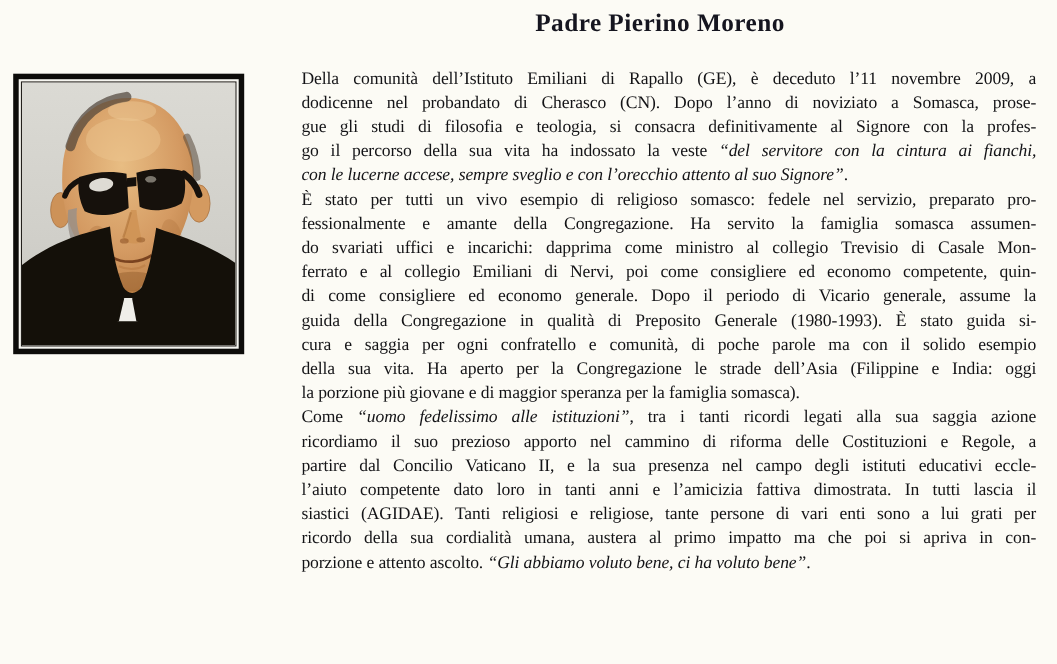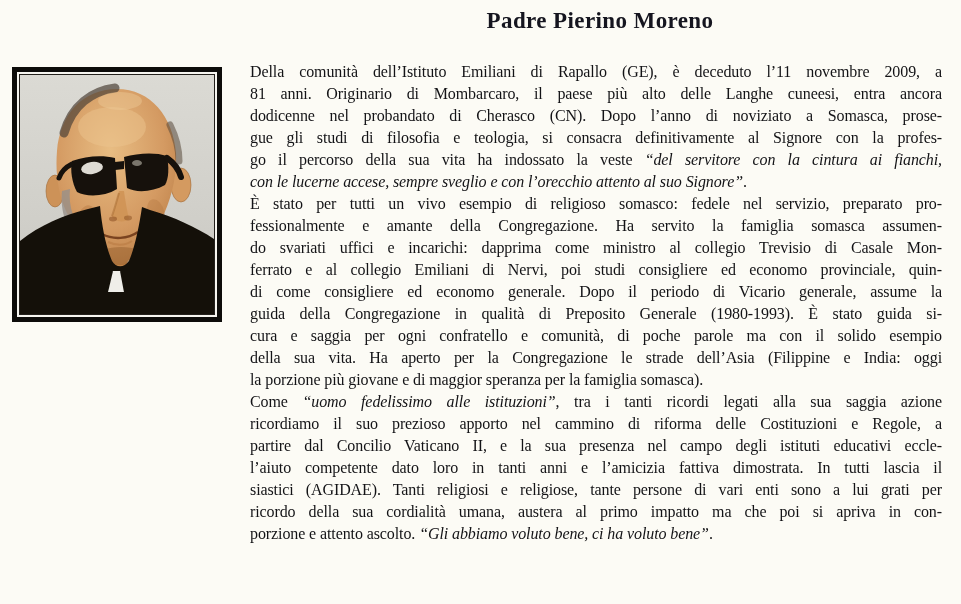--- a/index.html
+++ b/index.html
@@ -46,20 +46,21 @@
   .article-body {
     position: absolute; left: 250px; top: 61px;
     width: 692px;
     font-size: 16px; line-height: 22px;
     letter-spacing: -0.1px;
     color: var(--body_text, #131316);
   }
   .article-body .line {
     height: 22px; overflow: hidden;
     text-align: left;
+    margin-left: 24px;
   }
   .article-body .line.j { text-align: justify; }
   .article-body .line.j::after {
     content: ""; display: inline-block; width: 100%;
   }
   .it { font-style: italic; }
 </style>
 </head>
 <body>
 
@@ -125,29 +126,28 @@
           <path d="M101,196 L105,217" stroke="#141009" stroke-width="2"></path>
         </svg>
       </div>
     </div>
   </div>
 
   <h1 class="article-title" style="margin:0;">Padre Pierino Moreno</h1>
 
   <div class="article-body">
       <div class="line j"><span>Della comunità dell’Istituto Emiliani di Rapallo (GE), è deceduto l’11 novembre 2009, a</span></div>
-      <div class="line j"><span>81 anni. Originario di Mombarcaro, il paese più alto delle Langhe cuneesi, entra ancora</span></div>
       <div class="line j"><span>dodicenne nel probandato di Cherasco (CN). Dopo l’anno di noviziato a Somasca, prose-</span></div>
       <div class="line j"><span>gue gli studi di filosofia e teologia, si consacra definitivamente al Signore con la profes-</span></div>
       <div class="line j"><span>go il percorso della sua vita ha indossato la veste </span><span class="it">“del servitore con la cintura ai fianchi,</span></div>
       <div class="line"><span class="it">con le lucerne accese, sempre sveglio e con l’orecchio attento al suo Signore”</span><span>.</span></div>
       <div class="line j"><span>È stato per tutti un vivo esempio di religioso somasco: fedele nel servizio, preparato pro-</span></div>
       <div class="line j"><span>fessionalmente e amante della Congregazione. Ha servito la famiglia somasca assumen-</span></div>
       <div class="line j"><span>do svariati uffici e incarichi: dapprima come ministro al collegio Trevisio di Casale Mon-</span></div>
-      <div class="line j"><span>ferrato e al collegio Emiliani di Nervi, poi studi consigliere ed economo provinciale, quin-</span></div>
+      <div class="line j"><span>ferrato e al collegio Emiliani di Nervi, poi come consigliere ed economo competente, quin-</span></div>
       <div class="line j"><span>di come consigliere ed economo generale. Dopo il periodo di Vicario generale, assume la</span></div>
       <div class="line j"><span>guida della Congregazione in qualità di Preposito Generale (1980-1993). È stato guida si-</span></div>
       <div class="line j"><span>cura e saggia per ogni confratello e comunità, di poche parole ma con il solido esempio</span></div>
       <div class="line j"><span>della sua vita. Ha aperto per la Congregazione le strade dell’Asia (Filippine e India: oggi</span></div>
       <div class="line"><span>la porzione più giovane e di maggior speranza per la famiglia somasca).</span></div>
       <div class="line j"><span>Come </span><span class="it">“uomo fedelissimo alle istituzioni”</span><span>, tra i tanti ricordi legati alla sua saggia azione</span></div>
       <div class="line j"><span>ricordiamo il suo prezioso apporto nel cammino di riforma delle Costituzioni e Regole, a</span></div>
       <div class="line j"><span>partire dal Concilio Vaticano II, e la sua presenza nel campo degli istituti educativi eccle-</span></div>
       <div class="line j"><span>l’aiuto competente dato loro in tanti anni e l’amicizia fattiva dimostrata. In tutti lascia il</span></div>
       <div class="line j"><span>siastici (AGIDAE). Tanti religiosi e religiose, tante persone di vari enti sono a lui grati per</span></div>

